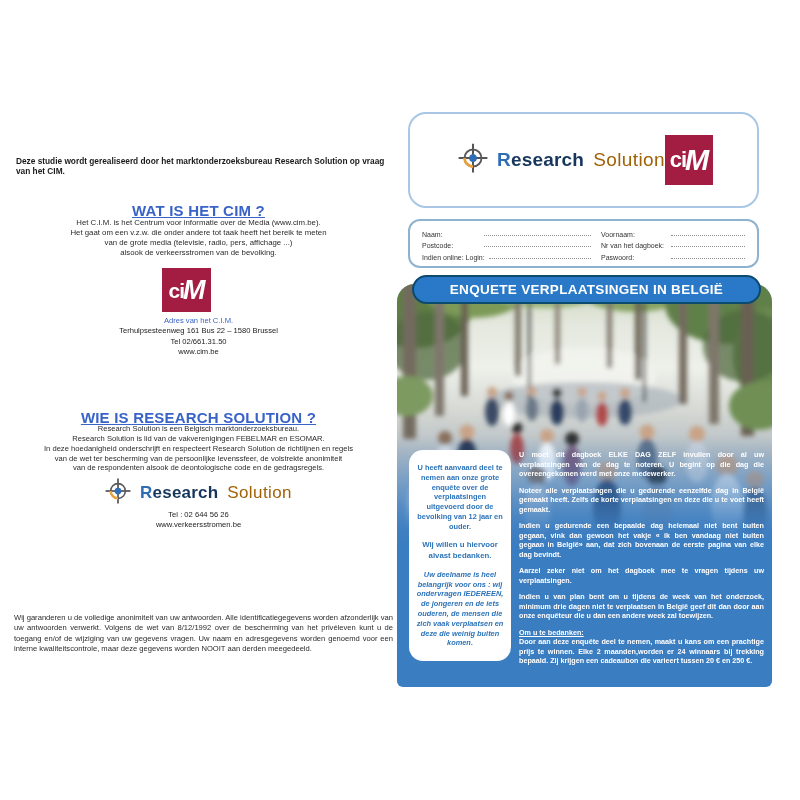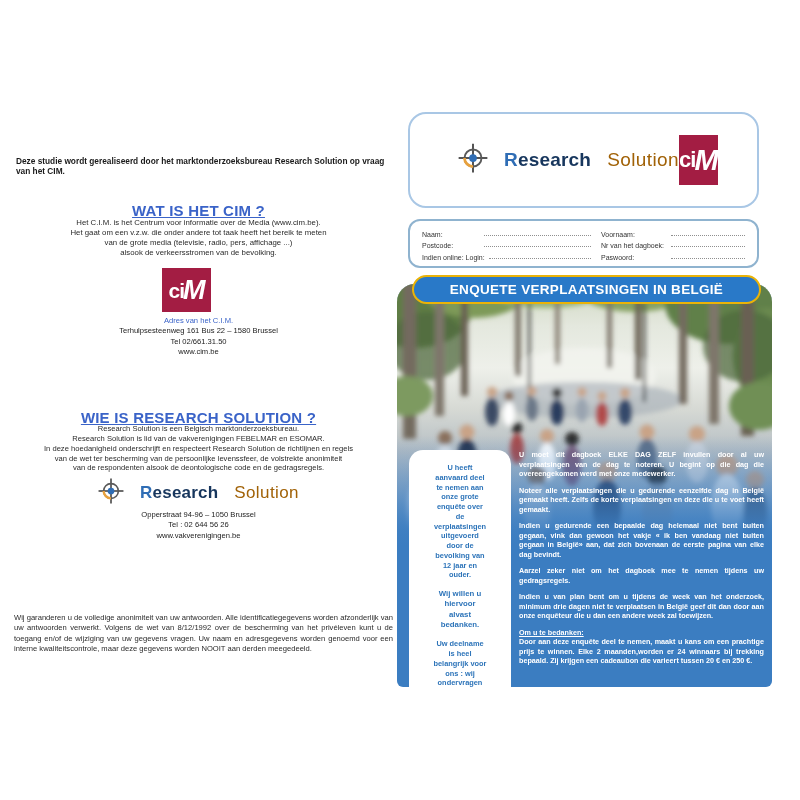--- a/index.html
+++ b/index.html
@@ -22,21 +22,21 @@
             align-items:center;justify-content:center;font-weight:bold;
             font-size:21px;letter-spacing:-1px;line-height:1;}
   .cim-logo .m{font-size:27px;font-style:italic;margin-left:-1px;}
   .cim-logo-left{left:162px;top:268px;}
 
   .addr{left:10px;width:377px;text-align:center;font-size:7.6px;line-height:1.35;color:#222;}
   .addr .title{color:#3a63c8;}
   .addr-cim{top:316px;}
   .addr-rs{top:510px;}
 
-  .rs-logo{display:flex;align-items:center;justify-content:center;gap:16px;}
+  .rs-logo{display:flex;align-items:center;justify-content:center;gap:9px;}
   .rs-logo-left{left:10px;top:478px;width:377px;}
   .rs-word-r{font-weight:bold;color:#17365d;font-size:17px;letter-spacing:.2px;}
   .rs-word-r::first-letter{color:#2f6db5;}
   .rs-word-s{color:#a16207;font-size:17px;letter-spacing:.4px;}
 
   .footer{left:14px;top:613px;width:379px;font-size:7.6px;line-height:1.38;
           text-align:justify;color:#2a2a2a;}
 
   
   .logo-box{left:408px;top:112px;width:351px;height:96px;border:2px solid #a9c7e5;
@@ -50,39 +50,39 @@
   .form-box{left:408px;top:219px;width:351px;height:49px;border:2px solid #8fb3cf;
             border-radius:12px;background:#fff;box-sizing:border-box;
             display:grid;grid-template-columns:1.08fr .92fr;column-gap:10px;
             padding:5px 12px 5px 12px;z-index:2;}
   .field{display:flex;align-items:flex-end;font-size:7px;color:#333;white-space:nowrap;}
   .field .dots{flex:1;border-bottom:1.4px dotted #8f8f8f;margin:0 0 2px 4px;height:6px;}
   .field .lbl{min-width:58px;}
   .field.rcol .lbl{min-width:66px;}
 
   .banner{left:412px;top:275px;width:345px;height:25px;background:#2979c8;
-          border:2px solid #eab308;border-radius:15px;display:flex;align-items:center;
+          border:2px solid #0c4a6e;border-radius:15px;display:flex;align-items:center;
           justify-content:center;color:#fff;font-weight:bold;font-size:13.5px;
           letter-spacing:.3px;z-index:3;white-space:nowrap;}
 
   .flyer{left:397px;top:284px;width:375px;height:403px;background:#3b7dc1;
          border-radius:18px 18px 6px 6px;overflow:hidden;z-index:1;}
   .photo{position:absolute;left:0;top:0;width:375px;height:262px;
          background:linear-gradient(180deg,#cfd8c2 0%,#e4e8de 16%,#eef0ea 32%,
                     #d6d9d4 48%,#b5bec4 64%,#93aec9 82%,#5d92c4 100%);}
   .photo svg{position:absolute;left:0;top:0;}
   .photo-fade{position:absolute;left:0;top:0;width:375px;height:262px;
         background:linear-gradient(180deg,rgba(59,125,193,0) 58%,rgba(59,125,193,.45) 78%,
                    rgba(59,125,193,.92) 94%,#3b7dc1 100%);}
 
   .intro-box{position:absolute;left:12px;top:166px;width:102px;background:#fff;
-             border-radius:14px;box-sizing:border-box;padding:13px 24px;color:#2d74b9;
+             border-radius:14px;box-sizing:border-box;padding:13px 7px;color:#2d74b9;
              font-weight:bold;font-size:7.4px;line-height:1.32;text-align:center;}
   .intro-box p{margin:0 0 9px 0;}
-  .intro-box p:last-child{margin:0;}
+  .intro-box p:last-child{margin:0;font-style:italic;}
   .intro-box .thank{font-weight:700;font-size:7.8px;}
 
   .instr{position:absolute;left:122px;top:166px;width:245px;color:#ffffff;
          font-size:7.2px;font-weight:600;line-height:1.32;text-align:justify;}
   .instr p{margin:0 0 7px 0;}
   .instr .t-title{margin:0;text-decoration:underline;}
 </style>
 </head>
 <body>
 
@@ -125,23 +125,22 @@
         <circle cx="12" cy="12" r="6.8" fill="none" stroke="#5a5a5a" stroke-width="1.5"></circle>
         <path d="M5.2,12 a6.8,6.8 0 0 0 6.8,6.8" fill="none" stroke="#e8a13d" stroke-width="2.2"></path>
         <circle cx="12" cy="12" r="3.1" fill="#2f6db5"></circle>
       </svg>
     </span>
     <span class="rs-word-r">Research</span>
     <span class="rs-word-s">Solution</span>
   </div>
 
   <div class="abs addr addr-rs">
-    <div>Opperstraat 94-96 – 1050 Brussel</div>
     <div>Tel : 02 644 56 26</div>
-    <div>www.vakverenigingen.be</div>
+    <div>www.verkeersstromen.be</div>
   </div>
 
   <div class="abs footer">Wij garanderen u de volledige anonimiteit van uw antwoorden. Alle identificatiegegevens worden afzonderlijk van uw antwoorden verwerkt. Volgens de wet van 8/12/1992 over de bescherming van het privéleven kunt u de toegang en/of de wijziging van uw gegevens vragen. Uw naam en adresgegevens worden genoemd voor een interne kwaliteitscontrole, maar deze gegevens worden NOOIT aan derden meegedeeld.</div>
 
   <div class="abs logo-box">
     <span class="rs-logo rs-logo-box">
       <span>
         <svg width="30" height="30" viewBox="0 0 24 24">
           <line x1="12" y1="0.5" x2="12" y2="23.5" stroke="#4a4a4a" stroke-width="1.5"></line>
           <line x1="0.5" y1="12" x2="23.5" y2="12" stroke="#4a4a4a" stroke-width="1.5"></line>
@@ -280,21 +279,21 @@
     <div class="intro-box">
       <p>U heeft aanvaard deel te nemen aan onze grote enquête over de verplaatsingen uitgevoerd door de bevolking van 12 jaar en ouder.</p>
       <p class="thank">Wij willen u hiervoor alvast bedanken.</p>
       <p>Uw deelname is heel belangrijk voor ons : wij ondervragen IEDEREEN, de jongeren en de iets ouderen, de mensen die zich vaak verplaatsen en deze die weinig buiten komen.</p>
     </div>
 
     <div class="instr">
       <p>U moet dit dagboek ELKE DAG ZELF invullen door al uw verplaatsingen van de dag te noteren. U begint op die dag die overeengekomen werd met onze medewerker.</p>
       <p>Noteer alle verplaatsingen die u gedurende eenzelfde dag in België gemaakt heeft. Zelfs de korte verplaatsingen en deze die u te voet heeft gemaakt.</p>
       <p>Indien u gedurende een bepaalde dag helemaal niet bent buiten gegaan, vink dan gewoon het vakje « ik ben vandaag niet buiten gegaan in België» aan, dat zich bovenaan de eerste pagina van elke dag bevindt.</p>
-      <p>Aarzel zeker niet om het dagboek mee te nemen tijdens uw gedragsregels.</p>
+      <p>Aarzel zeker niet om het dagboek mee te vragen tijdens uw verplaatsingen.</p>
       <p>Indien u van plan bent om u tijdens de week van het onderzoek, minimum drie dagen niet te verplaatsen in België geef dit dan door aan onze enquêteur die u dan een andere week zal toewijzen.</p>
       <p class="t-title">Om u te bedanken:</p>
       <p>Door aan deze enquête deel te nemen, maakt u kans om een prachtige prijs te winnen. Elke 2 maanden,worden er 24 winnaars bij trekking bepaald. Zij krijgen een cadeaubon die varieert tussen 20 € en 250 €.</p>
     </div>
 
   </div>
 
 </div>
 
 </body></html>

